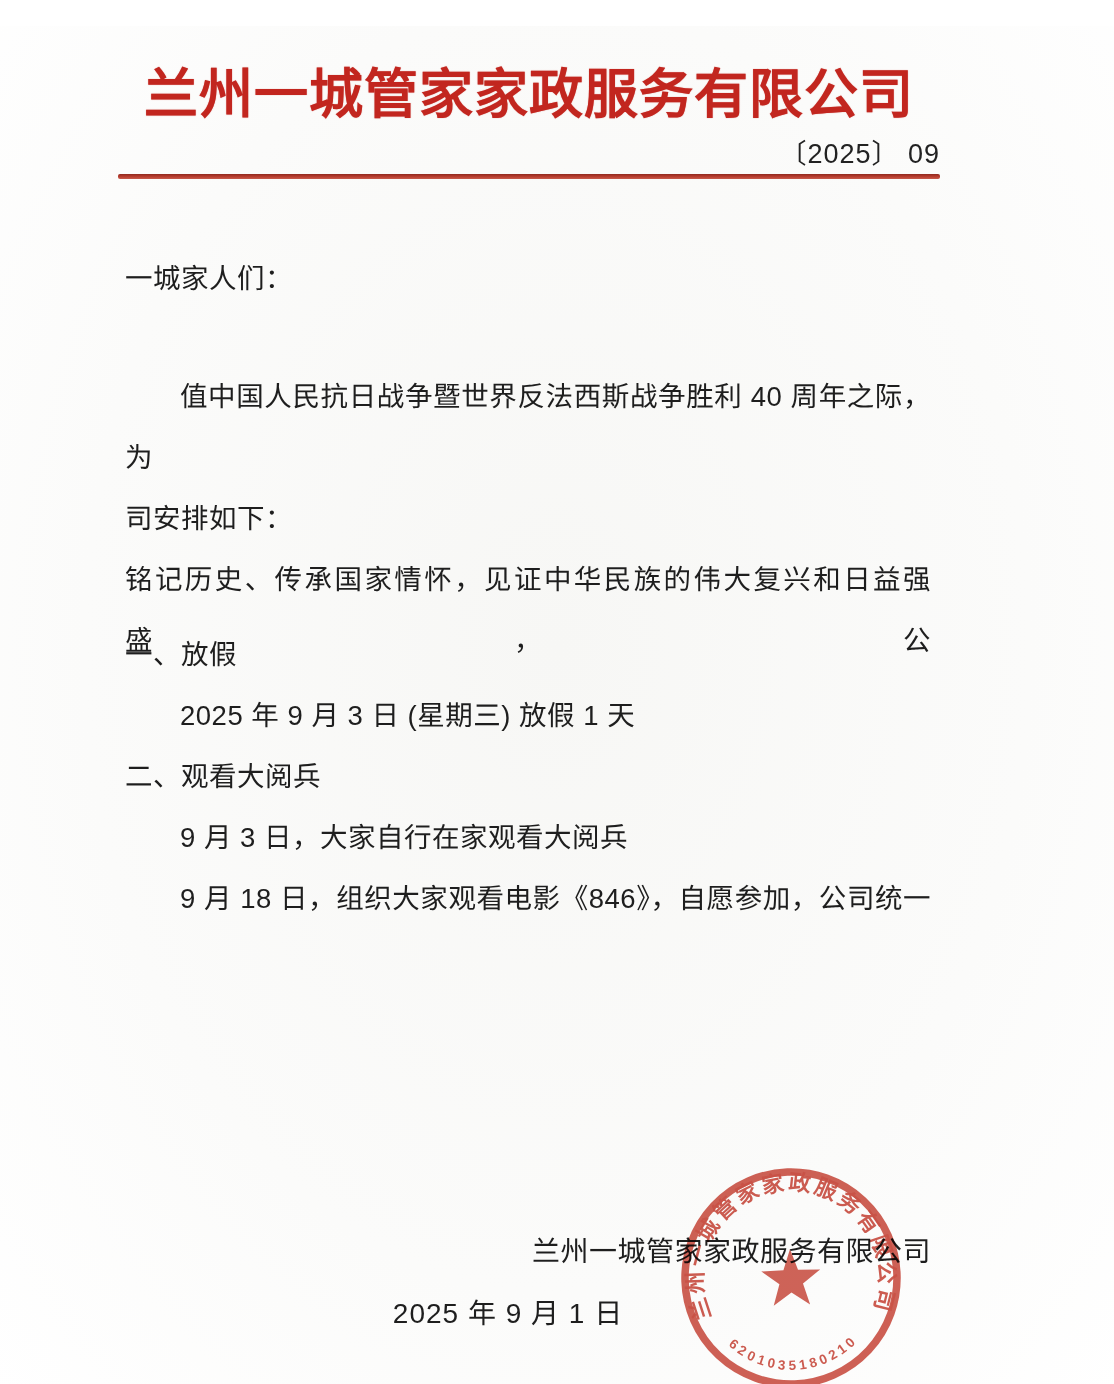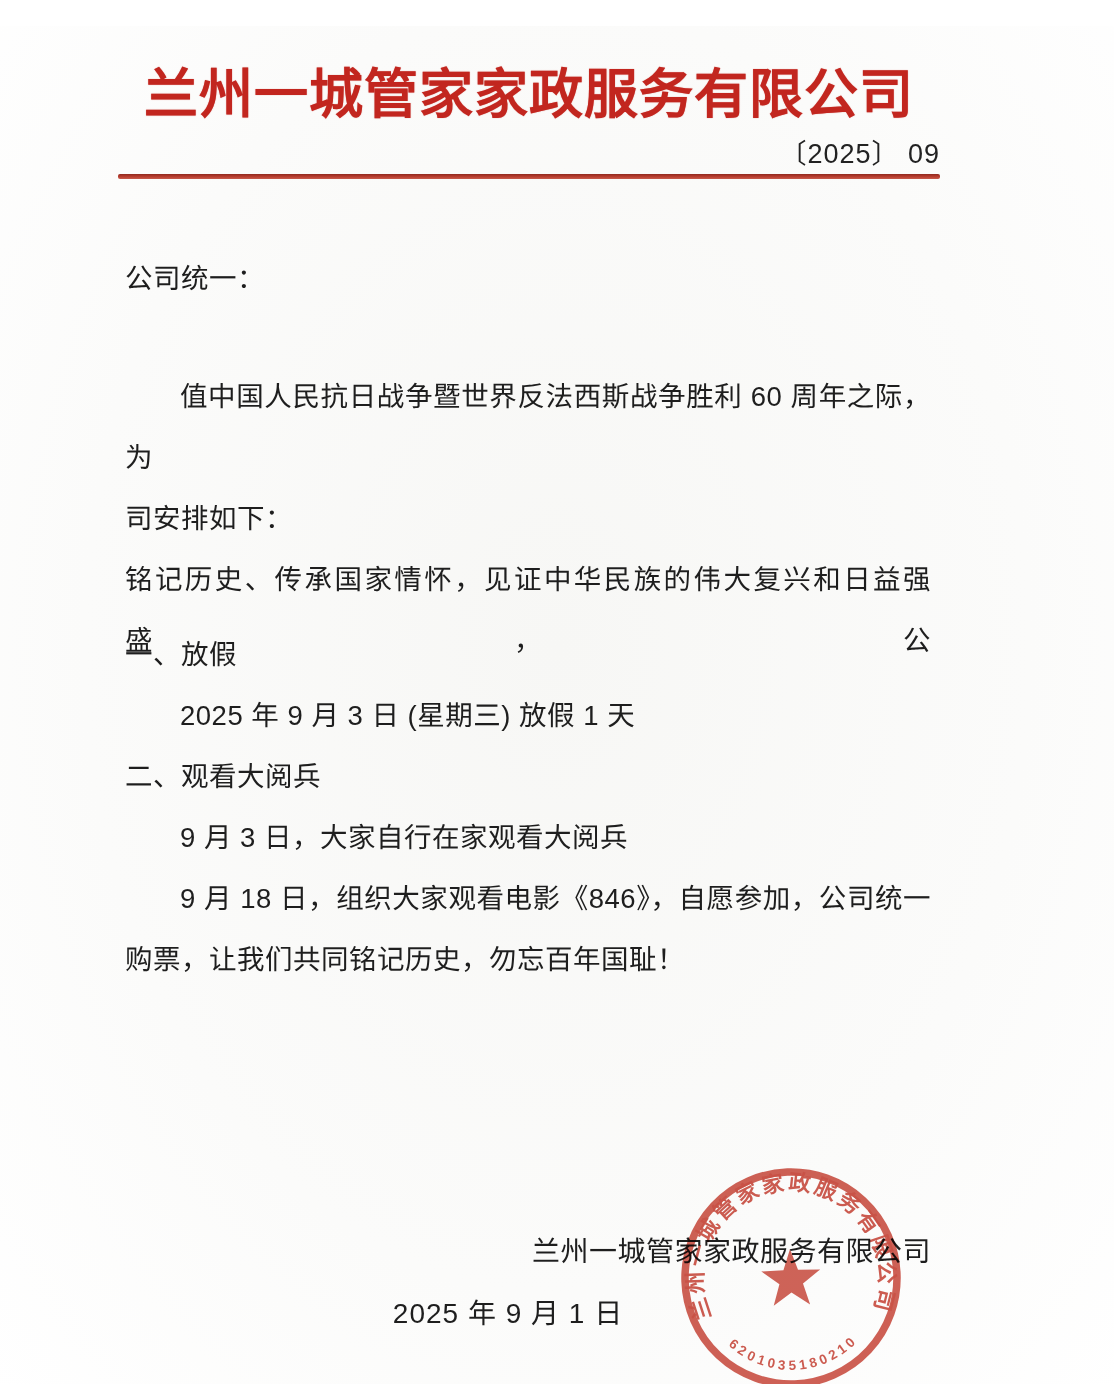--- a/index.html
+++ b/index.html
@@ -62,37 +62,36 @@
 <body>
 
 <div class="page">
 
   <div class="doc-title">兰州一城管家家政服务有限公司</div>
 
   <div class="doc-number">〔2025〕 09</div>
 
   <div class="header-rule"></div>
 
-  <div class="salutation body-text">公司统一：</div>
+  <div class="salutation body-text">一城家人们：</div>
 
   <div class="intro body-text">
-    <span class="line indent stretch">值中国人民抗日战争暨世界反法西斯战争胜利 60 周年之际，为</span>
+    <span class="line indent stretch">值中国人民抗日战争暨世界反法西斯战争胜利 40 周年之际，为</span>
     <span class="line">司安排如下：</span>
     <span class="line stretch">铭记历史、传承国家情怀，见证中华民族的伟大复兴和日益强盛，公</span>
   </div>
 
   <div class="items body-text">
     <span class="line">一、放假</span>
     <span class="line indent">2025 年 9 月 3 日 (星期三) 放假 1 天</span>
 
     <span class="line">二、观看大阅兵</span>
     <span class="line indent">9 月 3 日，大家自行在家观看大阅兵</span>
 
     <span class="line indent stretch">9 月 18 日，组织大家观看电影《846》，自愿参加，公司统一</span>
-    <span class="line">购票，让我们共同铭记历史，勿忘百年国耻！</span>
   </div>
 
   <div class="signature-company">兰州一城管家家政服务有限公司</div>
 
   <div class="signature-date">2025 年 9 月 1 日</div>
 
   <svg class="seal" viewBox="0 0 236 236" xmlns="http://www.w3.org/2000/svg" aria-hidden="true">
     <defs>
       <path id="sealTopArc" d="M 38.2 155.2 A 88 88 0 1 1 197.8 155.2" fill="none"></path>
       <path id="sealBotArc" d="M 45.5 174.6 A 92 92 0 0 0 190.5 174.6" fill="none"></path>

